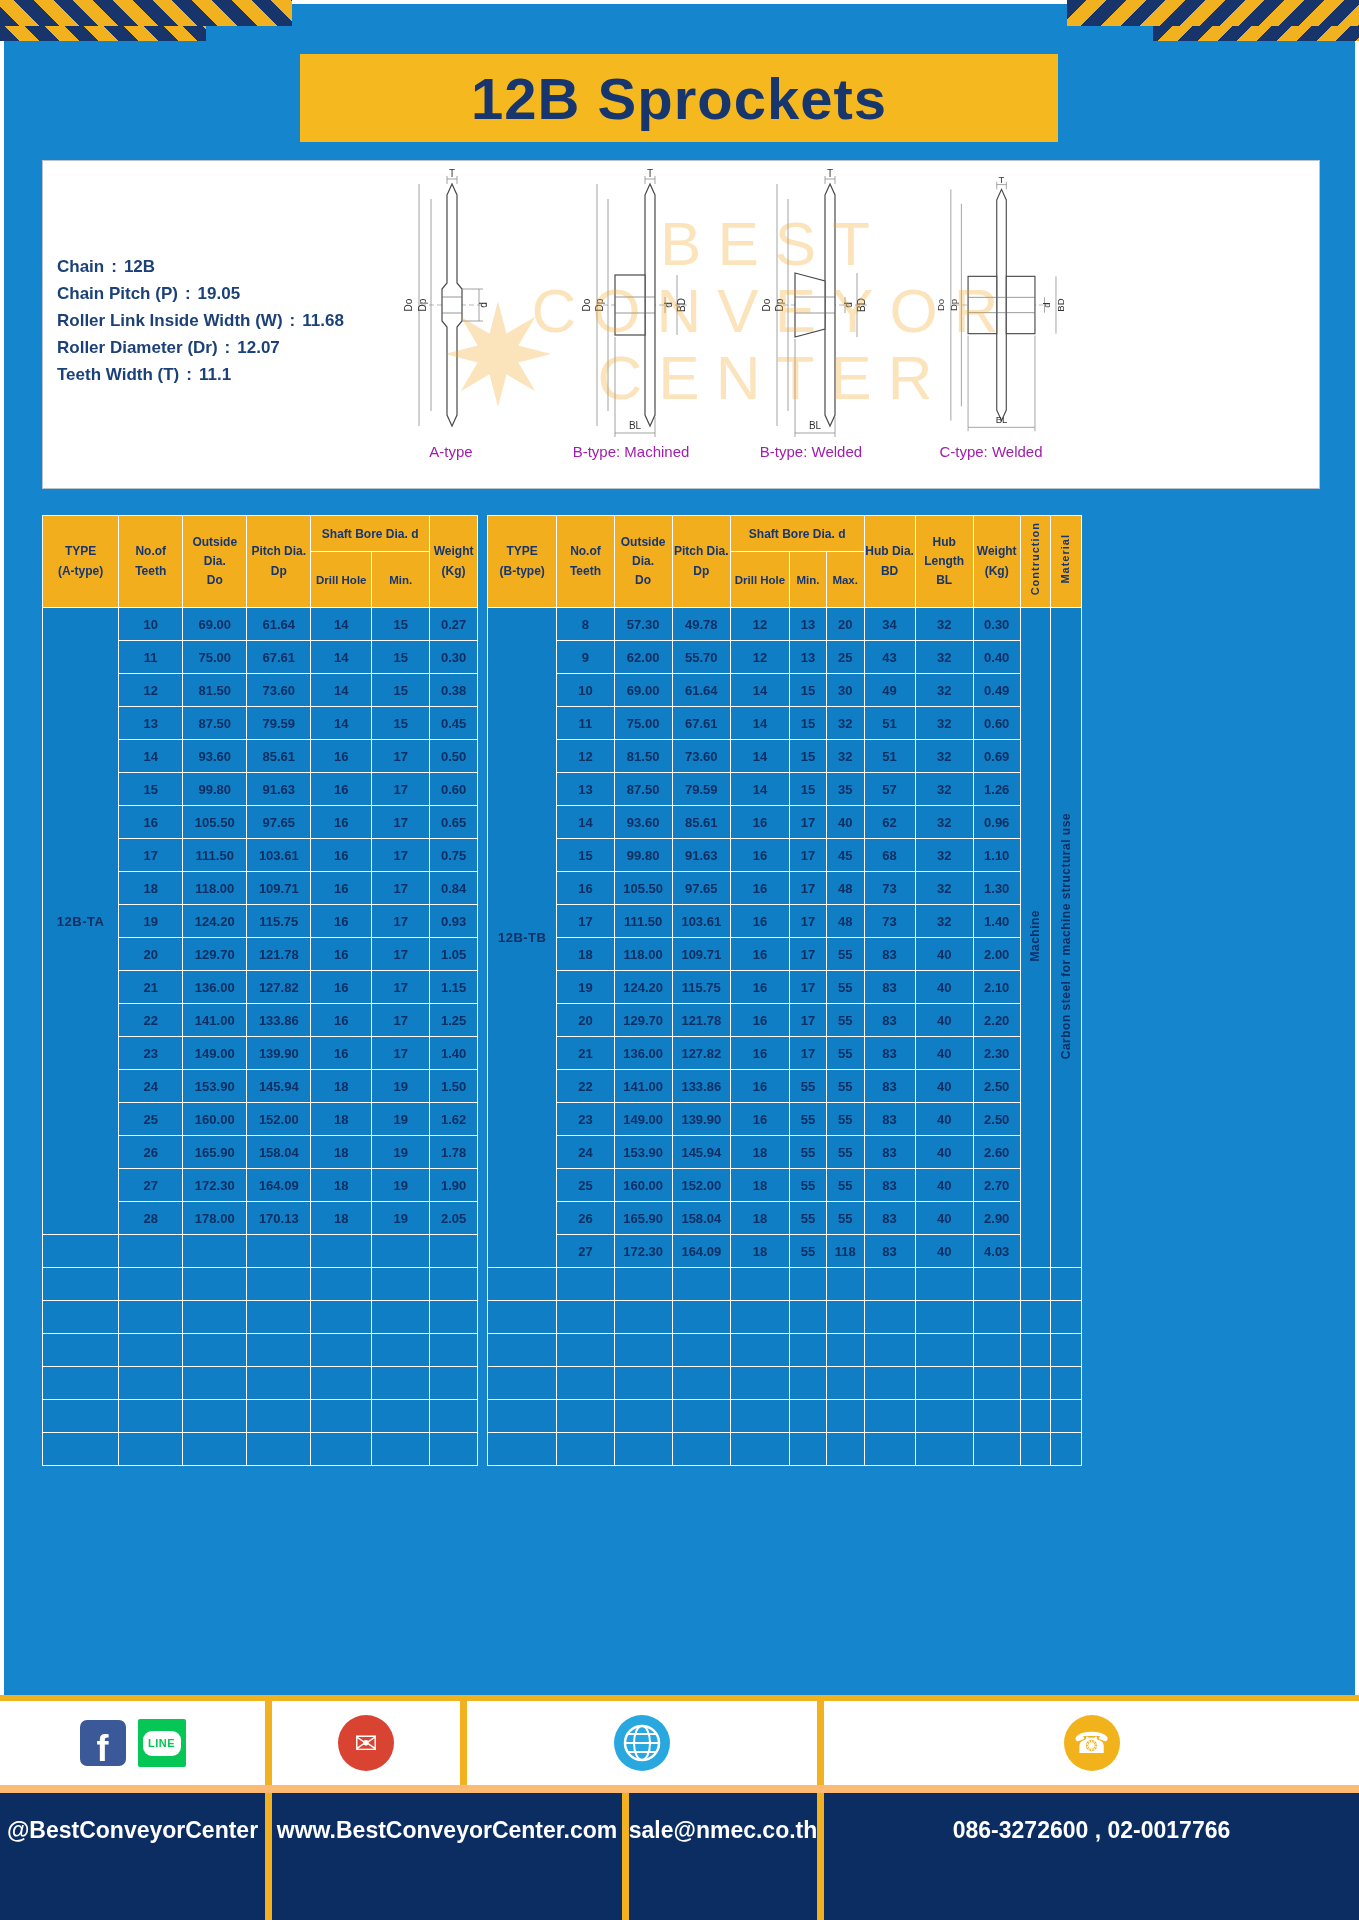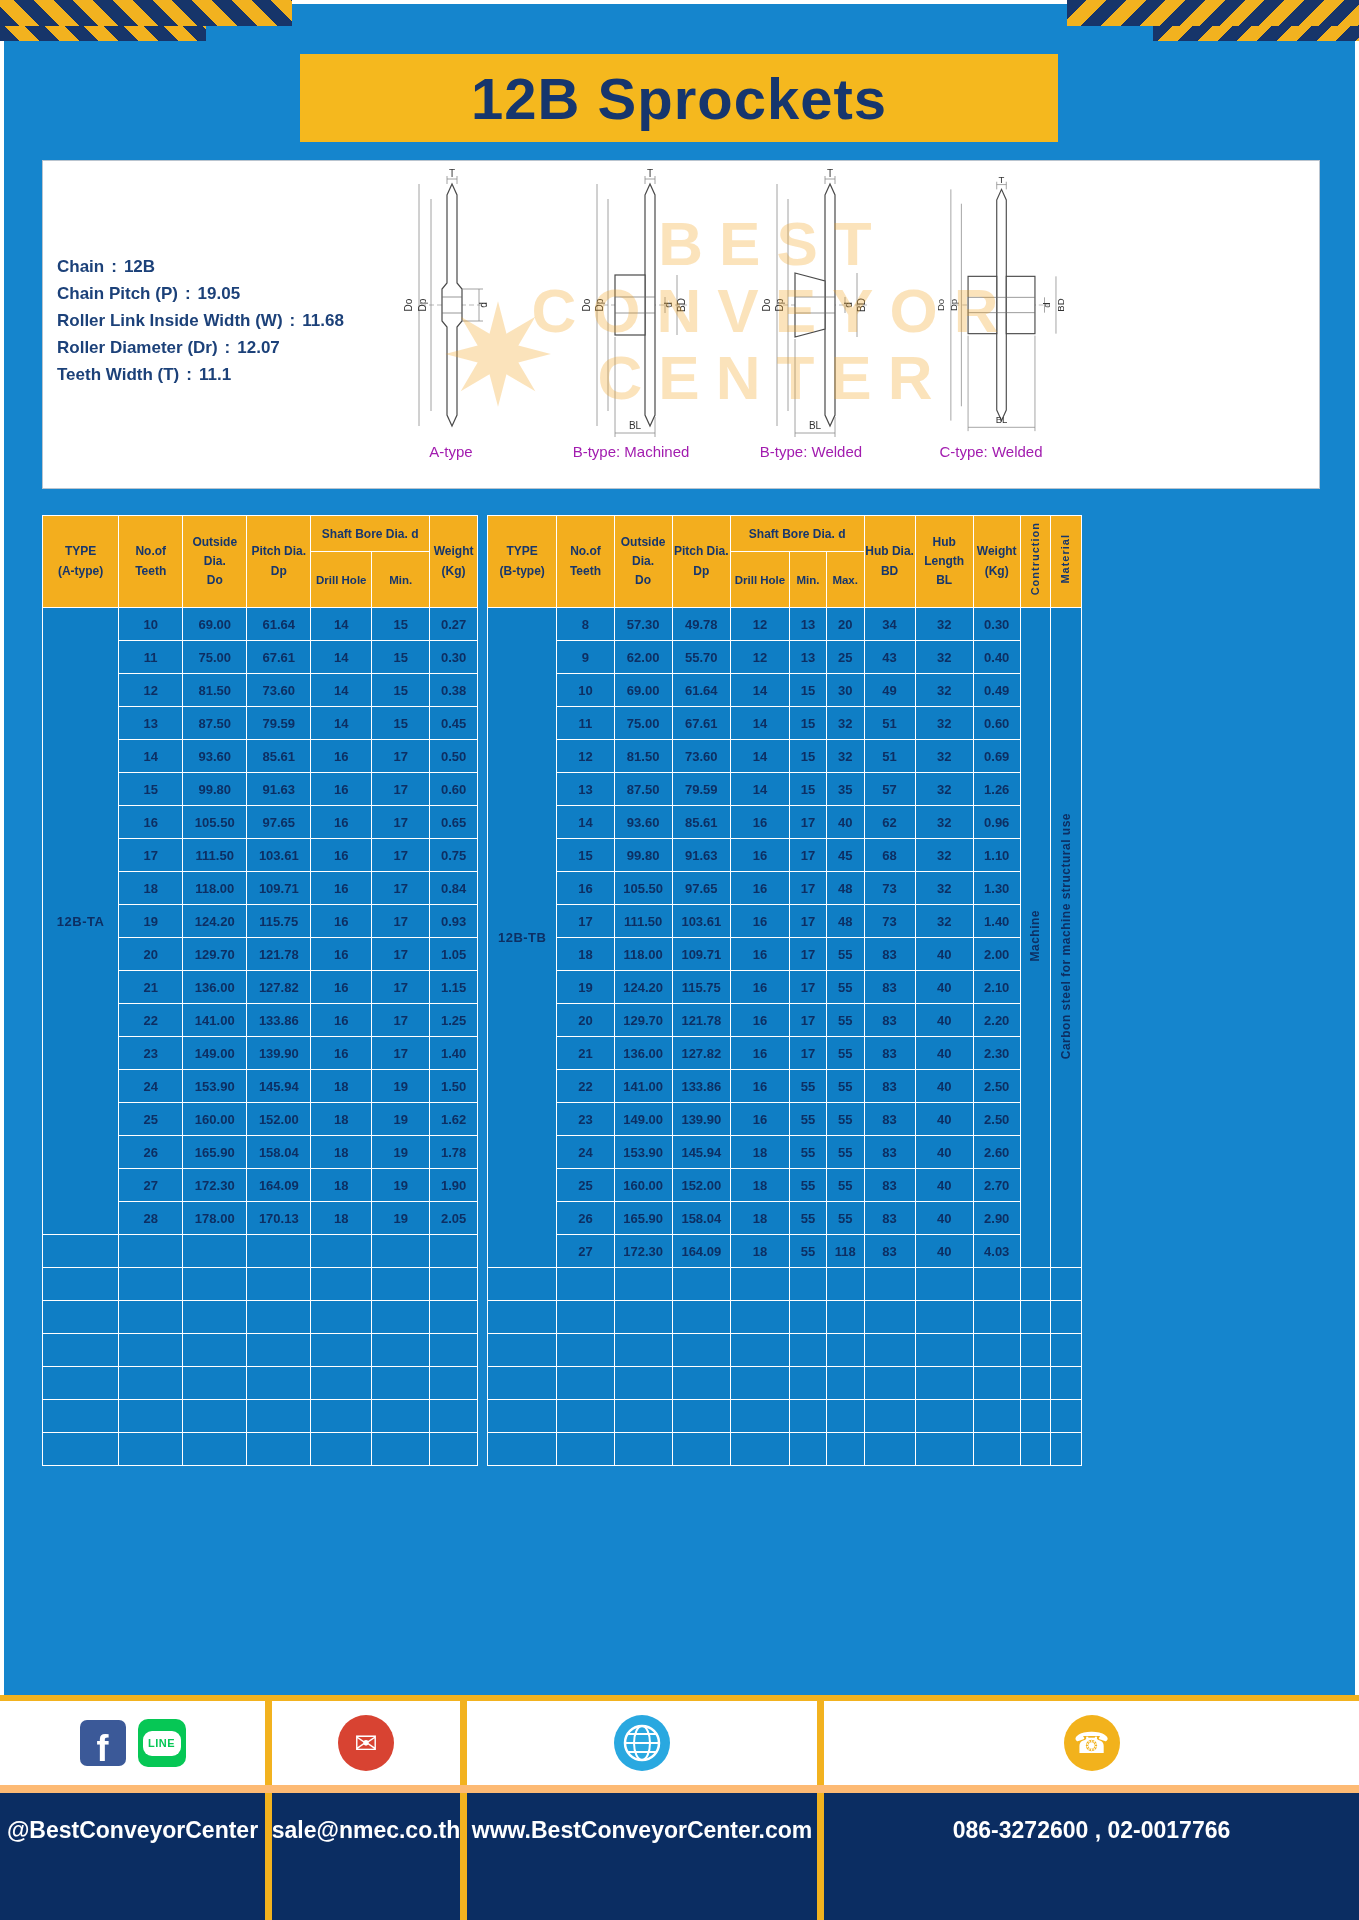--- a/index.html
+++ b/index.html
@@ -30,21 +30,21 @@
   .diagram svg{width:172px;height:272px;}
   .diagram-caption{font-size:15px;color:#a21caf;margin-top:2px;}
   .part{fill:#ffffff;stroke:#4a4a4a;stroke-width:1.2;}
   .dim{stroke:#8a8a8a;stroke-width:0.8;}
   .thin{stroke:#6a6a6a;stroke-width:0.7;}
   .cl{stroke:#9a9a9a;stroke-width:0.7;stroke-dasharray:5 3;}
   .dlab{font-size:10px;fill:#333;}
 
   
   .watermark{position:absolute;left:360px;top:50px;width:640px;pointer-events:none;color:rgba(243,162,29,0.30);text-align:center;}
-  .watermark .wm-lines{margin-left:100px;font-weight:bold;font-size:62px;line-height:1.08;letter-spacing:16px;}
+  .watermark .wm-lines{margin-left:100px;font-weight:normal;font-size:62px;line-height:1.08;letter-spacing:16px;}
   .wm-star{position:absolute;left:40px;top:88px;width:110px;height:110px;}
 
   
   #tableA{position:absolute;left:42px;top:515px;}
   #tableB{position:absolute;left:487px;top:515px;}
   .data-table{border-collapse:collapse;table-layout:fixed;}
   .data-table th,.data-table td{border:1px solid #ffffff;text-align:center;vertical-align:middle;padding:0;}
   .data-table th{background:#f3ae1e;color:#16366d;font-weight:bold;font-size:12px;}
   .data-table th.pre{white-space:pre-line;line-height:1.6;}
   .data-table th.sub{white-space:nowrap;font-size:11.5px;}
@@ -60,21 +60,21 @@
   .footer-icons{position:absolute;left:0;top:1695px;width:1359px;height:90px;background:#ffffff;border-top:6px solid #f2b21f;display:flex;box-sizing:border-box;}
   .footer-text{position:absolute;left:0;top:1785px;width:1359px;height:135px;background:#0b2d62;border-top:8px solid #fdba74;display:flex;box-sizing:border-box;}
   .f-sec{display:flex;align-items:center;justify-content:center;gap:12px;box-sizing:border-box;}
   .f-sec.s1{width:265px;}
   .f-sec.s2{width:195px;}
   .f-sec.s3{width:357px;}
   .f-sec.s4{width:542px;}
   .f-sec + .f-sec{border-left:7px solid #f2b21f;}
   .footer-text .f-sec{align-items:flex-start;padding-top:24px;font-size:23px;font-weight:bold;color:#ffffff;white-space:nowrap;}
   .icon-fb{width:46px;height:46px;background:#3b5998;border-radius:7px;color:#fff;font-size:36px;font-weight:bold;display:flex;align-items:flex-end;justify-content:center;line-height:0.95;}
-  .icon-line{width:48px;height:48px;background:#06c755;border-radius:10px;display:flex;align-items:center;justify-content:center;}
+  .icon-line{width:48px;height:48px;background:#06c755;border-radius:2px;display:flex;align-items:center;justify-content:center;}
   .line-bubble{width:38px;height:25px;background:#ffffff;border-radius:9px;display:flex;align-items:center;justify-content:center;color:#06c755;font-size:11px;font-weight:bold;letter-spacing:0.5px;}
   .icon-round{width:56px;height:56px;border-radius:50%;display:flex;align-items:center;justify-content:center;color:#ffffff;}
   .icon-mail{background:#d84332;font-size:28px;}
   .icon-globe{background:#29a8e0;}
   .icon-phone{background:#f2b21c;font-size:29px;}
 </style>
 </head>
 <body>
 
 <div class="page">
@@ -874,24 +874,24 @@
     </div>
     <div class="f-sec s4">
       <span class="icon-round icon-phone">☎</span>
     </div>
   </div>
 
   <div class="footer-text">
     <div class="f-sec s1">
         <span>@BestConveyorCenter</span>
       </div>
+    <div class="f-sec s3">
+        <span>www.BestConveyorCenter.com</span>
+      </div>
     <div class="f-sec s2">
         <span>sale@nmec.co.th</span>
-      </div>
-    <div class="f-sec s3">
-        <span>www.BestConveyorCenter.com</span>
       </div>
     <div class="f-sec s4">
         <span>086-3272600 , 02-0017766</span>
       </div>
   </div>
 
 </div>
 
 </body></html>

